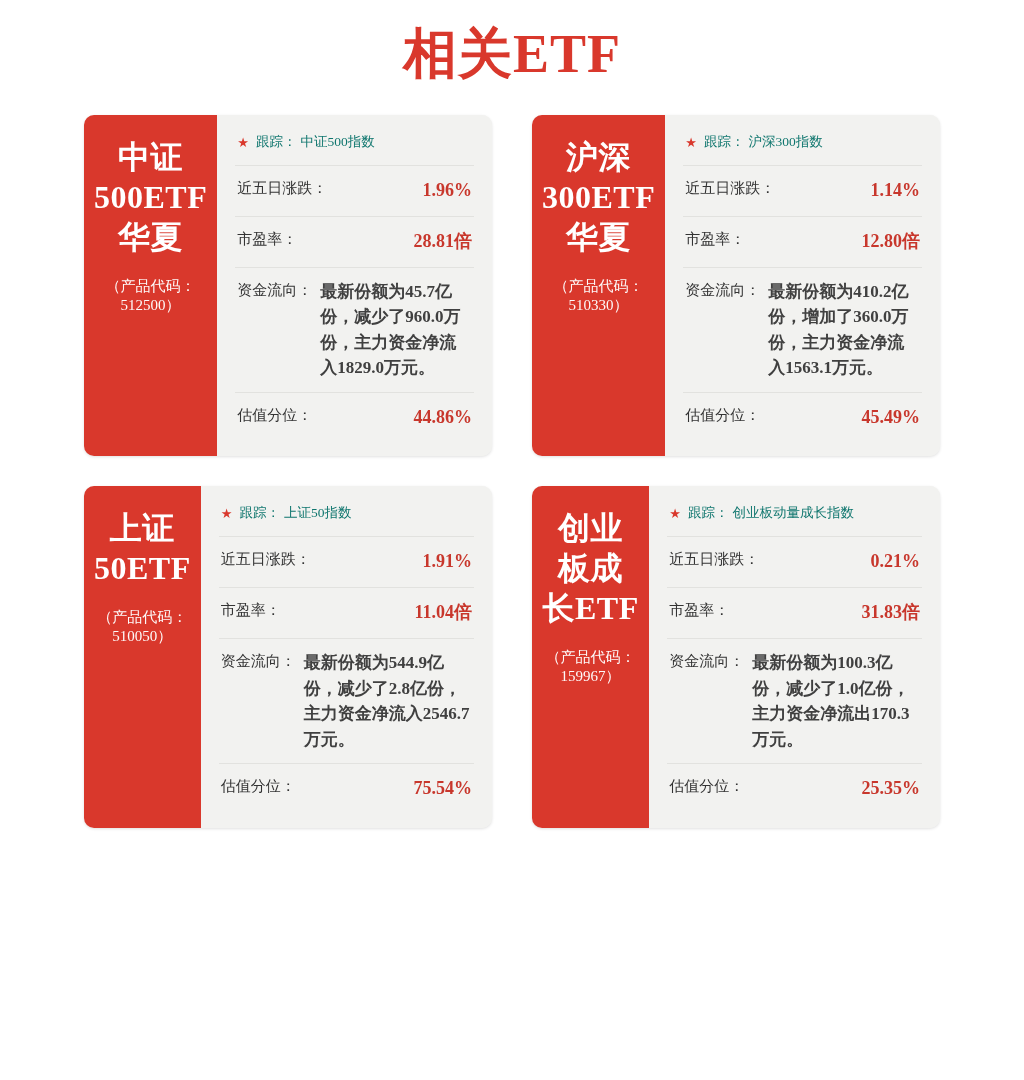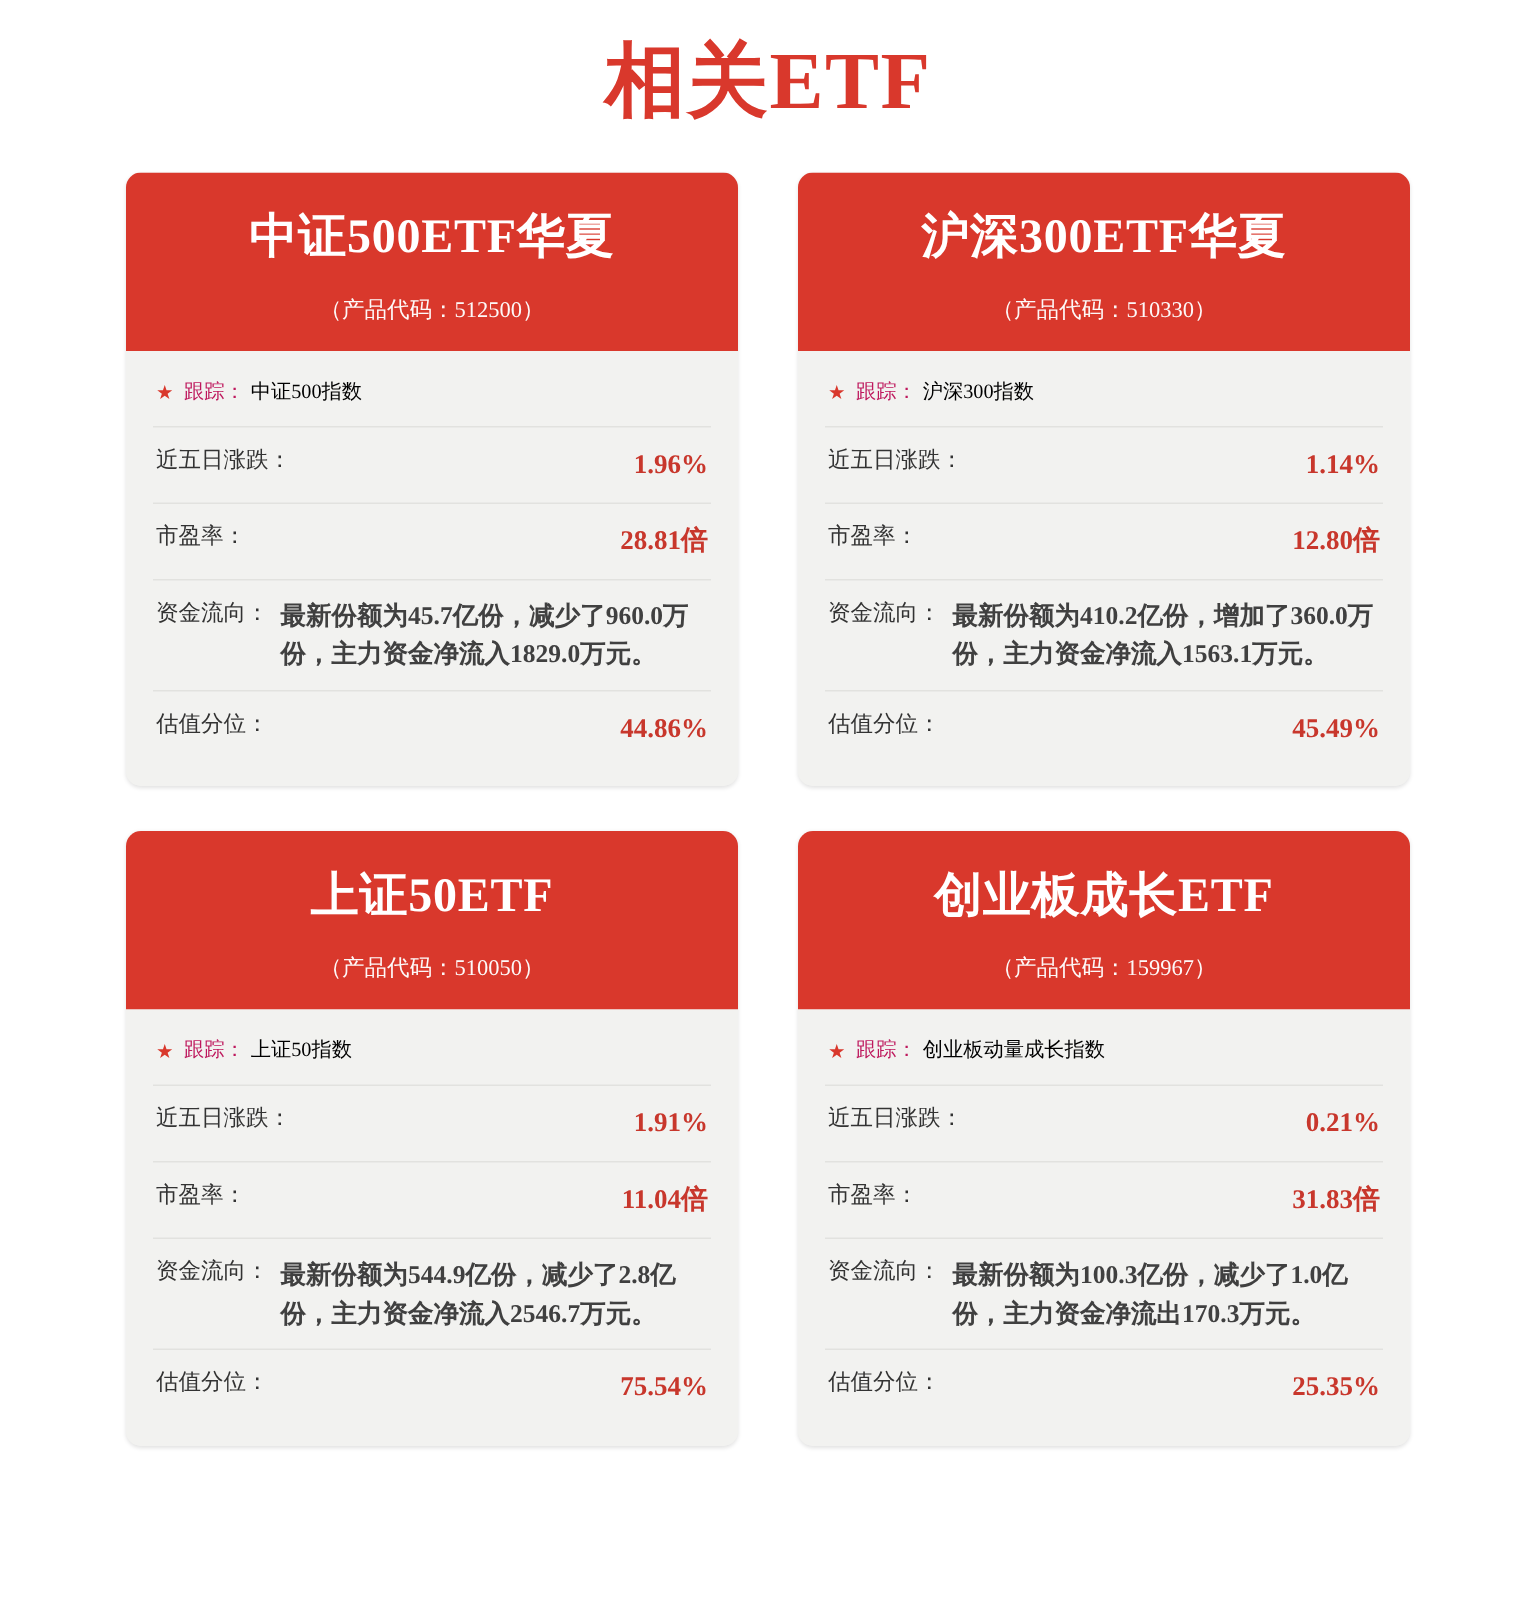--- a/index.html
+++ b/index.html
@@ -39,21 +39,21 @@
     justify-content: center;
     margin-top: 22px;
   }
   .card {
     width: 408px;
     border-radius: 10px;
     overflow: hidden;
     background: #f2f2f0;
     box-shadow: 0 1px 3px rgba(0,0,0,0.12);
     display: flex;
-    flex-direction: column;
+    flex-direction: row;
   }
   .card-header {
     background: #d9382c;
     color: #ffffff;
     text-align: center;
     padding: 22px 10px 18px 10px;
   }
   .card-title {
     font-size: 32px;
     font-weight: bold;
@@ -96,26 +96,26 @@
     line-height: 1;
     display: inline-block;
   }
   .label {
     color: #333333;
     white-space: nowrap;
     flex: 0 0 auto;
     font-size: 15px;
   }
   .track-label {
-    color: #be185d;
+    color: #0f766e;
     white-space: nowrap;
     font-size: 13.5px;
   }
   .track-value {
-    color: #000000;
+    color: #0f766e;
     font-size: 13.5px;
     margin-left: 4px;
   }
   .value {
     color: #c8372c;
     font-weight: bold;
     margin-left: 8px;
     font-size: 18px;
     flex: 1 1 auto;
     text-align: right;

